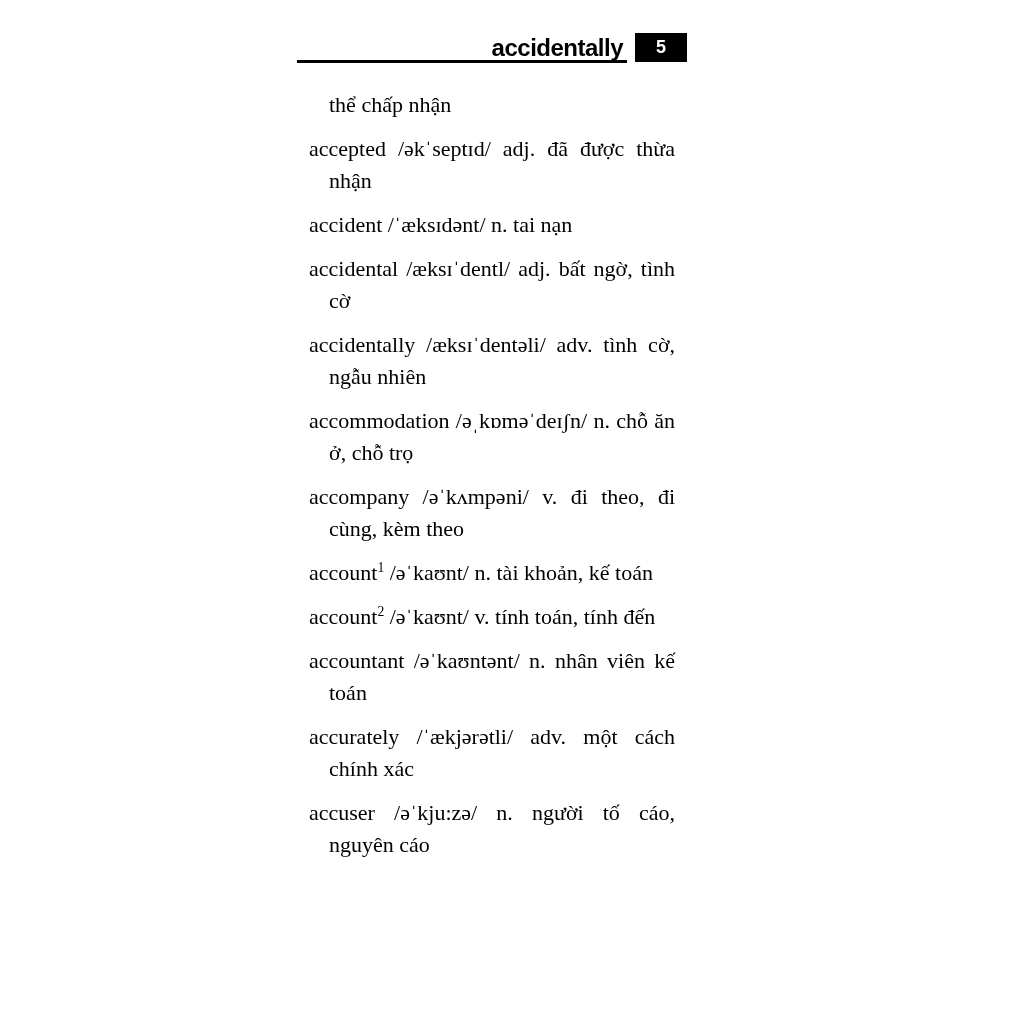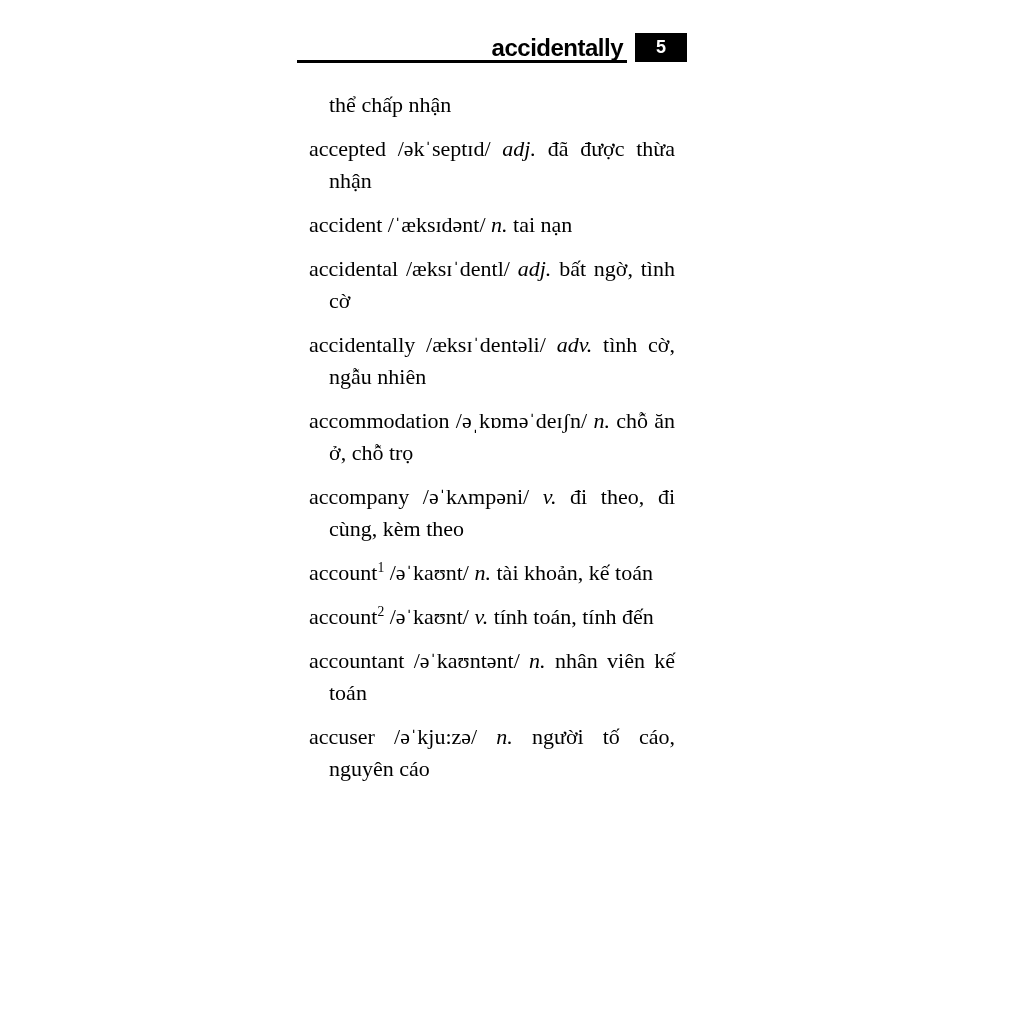--- a/index.html
+++ b/index.html
@@ -83,21 +83,20 @@
     font-weight: normal;
   }
   .headword.italic {
     font-style: italic;
   }
   .headword sup {
     font-size: 0.62em;
     line-height: 0;
   }
   .pos {
-    font-style: italic;
   }
 </style>
 </head>
 <body>
 
 <div class="page">
   <div class="column">
 
     <div class="header">
       <span class="running-head">accidentally</span>
@@ -110,17 +109,18 @@
     <p class="entry continuation">thể chấp nhận</p>
         <p class="entry"><span class="headword">accepted</span> <span class="phonetic">/əkˈseptɪd/</span> <span class="pos">adj.</span> <span class="meaning">đã được thừa nhận</span></p>
         <p class="entry"><span class="headword">accident</span> <span class="phonetic">/ˈæksɪdənt/</span> <span class="pos">n.</span> <span class="meaning">tai nạn</span></p>
         <p class="entry"><span class="headword">accidental</span> <span class="phonetic">/æksɪˈdentl/</span> <span class="pos">adj.</span> <span class="meaning">bất ngờ, tình cờ</span></p>
         <p class="entry"><span class="headword">accidentally</span> <span class="phonetic">/æksɪˈdentəli/</span> <span class="pos">adv.</span> <span class="meaning">tình cờ, ngẫu nhiên</span></p>
         <p class="entry"><span class="headword">accommodation</span> <span class="phonetic">/əˌkɒməˈdeɪʃn/</span> <span class="pos">n.</span> <span class="meaning">chỗ ăn ở, chỗ trọ</span></p>
         <p class="entry"><span class="headword">accompany</span> <span class="phonetic">/əˈkʌmpəni/</span> <span class="pos">v.</span> <span class="meaning">đi theo, đi cùng, kèm theo</span></p>
         <p class="entry"><span class="headword">account<sup>1</sup></span> <span class="phonetic">/əˈkaʊnt/</span> <span class="pos">n.</span> <span class="meaning">tài khoản, kế toán</span></p>
         <p class="entry"><span class="headword">account<sup>2</sup></span> <span class="phonetic">/əˈkaʊnt/</span> <span class="pos">v.</span> <span class="meaning">tính toán, tính đến</span></p>
         <p class="entry"><span class="headword">accountant</span> <span class="phonetic">/əˈkaʊntənt/</span> <span class="pos">n.</span> <span class="meaning">nhân viên kế toán</span></p>
+        <p class="entry"><span class="headword">accurately</span> <span class="phonetic">/ˈækjərətli/</span> <span class="pos">adv.</span> <span class="meaning">một cách chính xác</span></p>
         <p class="entry"><span class="headword">accuser</span> <span class="phonetic">/əˈkju:zə/</span> <span class="pos">n.</span> <span class="meaning">người tố cáo, nguyên cáo</span></p>
       </div>
 
   </div>
 </div>
 
 </body></html>

